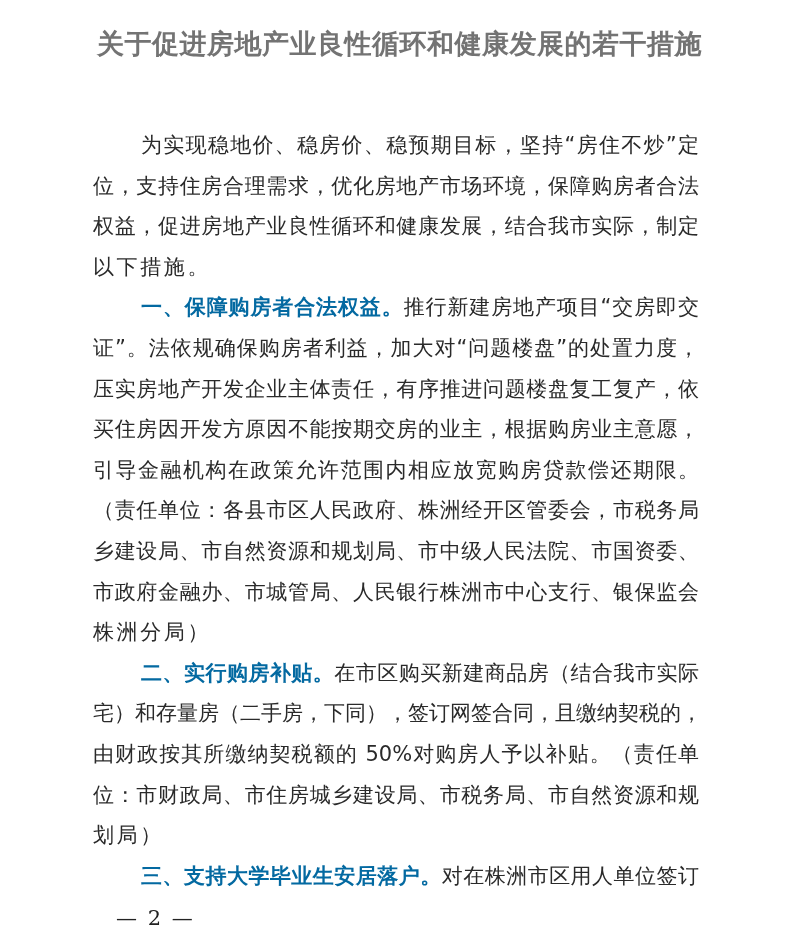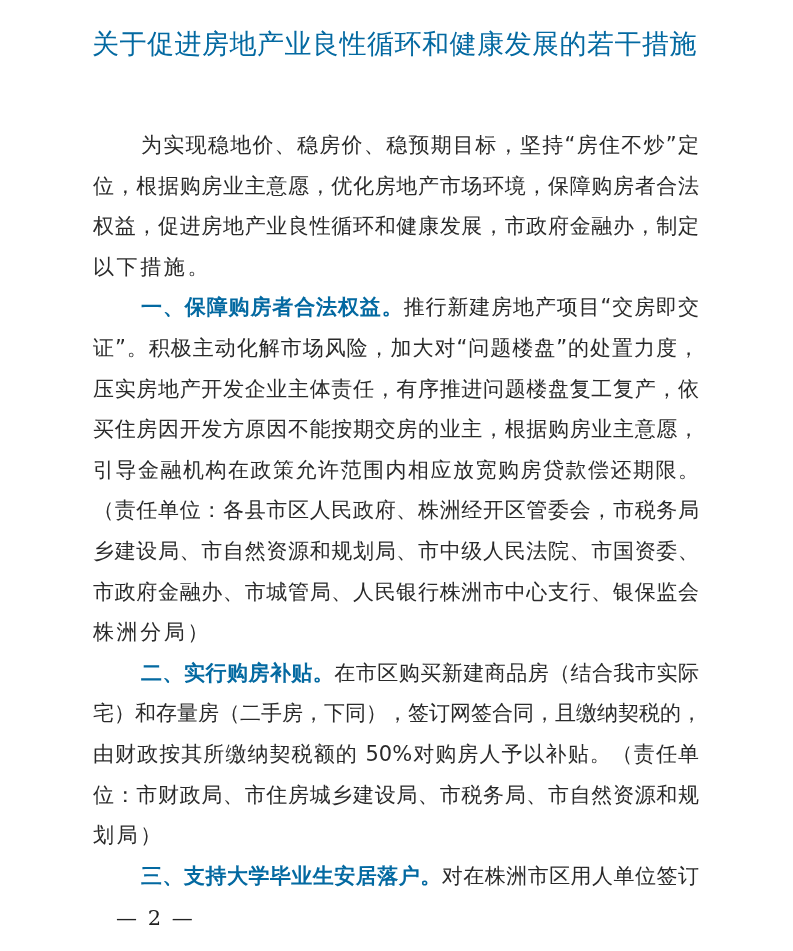--- a/index.html
+++ b/index.html
@@ -21,27 +21,27 @@
       width: 793px;
       height: 951px;
       background: #ffffff;
     }
     .title {
       position: absolute;
       left: 92px;
       top: 22px;
       width: 610px;
       font-family: "DejaVu Serif", "Liberation Serif", serif;
-      font-weight: normal;
+      font-weight: bold;
       font-size: 27px;
       line-height: 44px;
       letter-spacing: 0.5px;
-      color: #0369a1;
+      color: #737373;
       white-space: nowrap;
-      text-align: left;
+      text-align: right;
     }
     .body {
       position: absolute;
       left: 93px;
       top: 125px;
       width: 606px;
       font-family: "DejaVu Sans", "Liberation Sans", sans-serif;
       font-size: 21px;
       color: #2a2a2a;
     }
@@ -80,26 +80,26 @@
 </head>
 <body>
 
 <div class="page">
 
   <div class="title">关于促进房地产业良性循环和健康发展的若干措施</div>
 
   <div class="body">
 
     <span class="line indent">为实现稳地价、稳房价、稳预期目标，坚持“房住不炒”定</span>
-    <span class="line">位，根据购房业主意愿，优化房地产市场环境，保障购房者合法</span>
-    <span class="line">权益，促进房地产业良性循环和健康发展，市政府金融办，制定</span>
+    <span class="line">位，支持住房合理需求，优化房地产市场环境，保障购房者合法</span>
+    <span class="line">权益，促进房地产业良性循环和健康发展，结合我市实际，制定</span>
     <span class="line last">以下措施。</span>
 
     <span class="line indent"><span class="heading">一、保障购房者合法权益。</span><span>推行新建房地产项目“交房即交</span></span>
-    <span class="line">证”。积极主动化解市场风险，加大对“问题楼盘”的处置力度，</span>
+    <span class="line">证”。法依规确保购房者利益，加大对“问题楼盘”的处置力度，</span>
     <span class="line">压实房地产开发企业主体责任，有序推进问题楼盘复工复产，依</span>
     <span class="line">买住房因开发方原因不能按期交房的业主，根据购房业主意愿，</span>
     <span class="line">引导金融机构在政策允许范围内相应放宽购房贷款偿还期限。</span>
     <span class="line">（责任单位：各县市区人民政府、株洲经开区管委会，市税务局</span>
     <span class="line">乡建设局、市自然资源和规划局、市中级人民法院、市国资委、</span>
     <span class="line">市政府金融办、市城管局、人民银行株洲市中心支行、银保监会</span>
     <span class="line last">株洲分局）</span>
 
     <span class="line indent"><span class="heading">二、实行购房补贴。</span><span>在市区购买新建商品房（结合我市实际</span></span>
     <span class="line">宅）和存量房（二手房，下同），签订网签合同，且缴纳契税的，</span>

